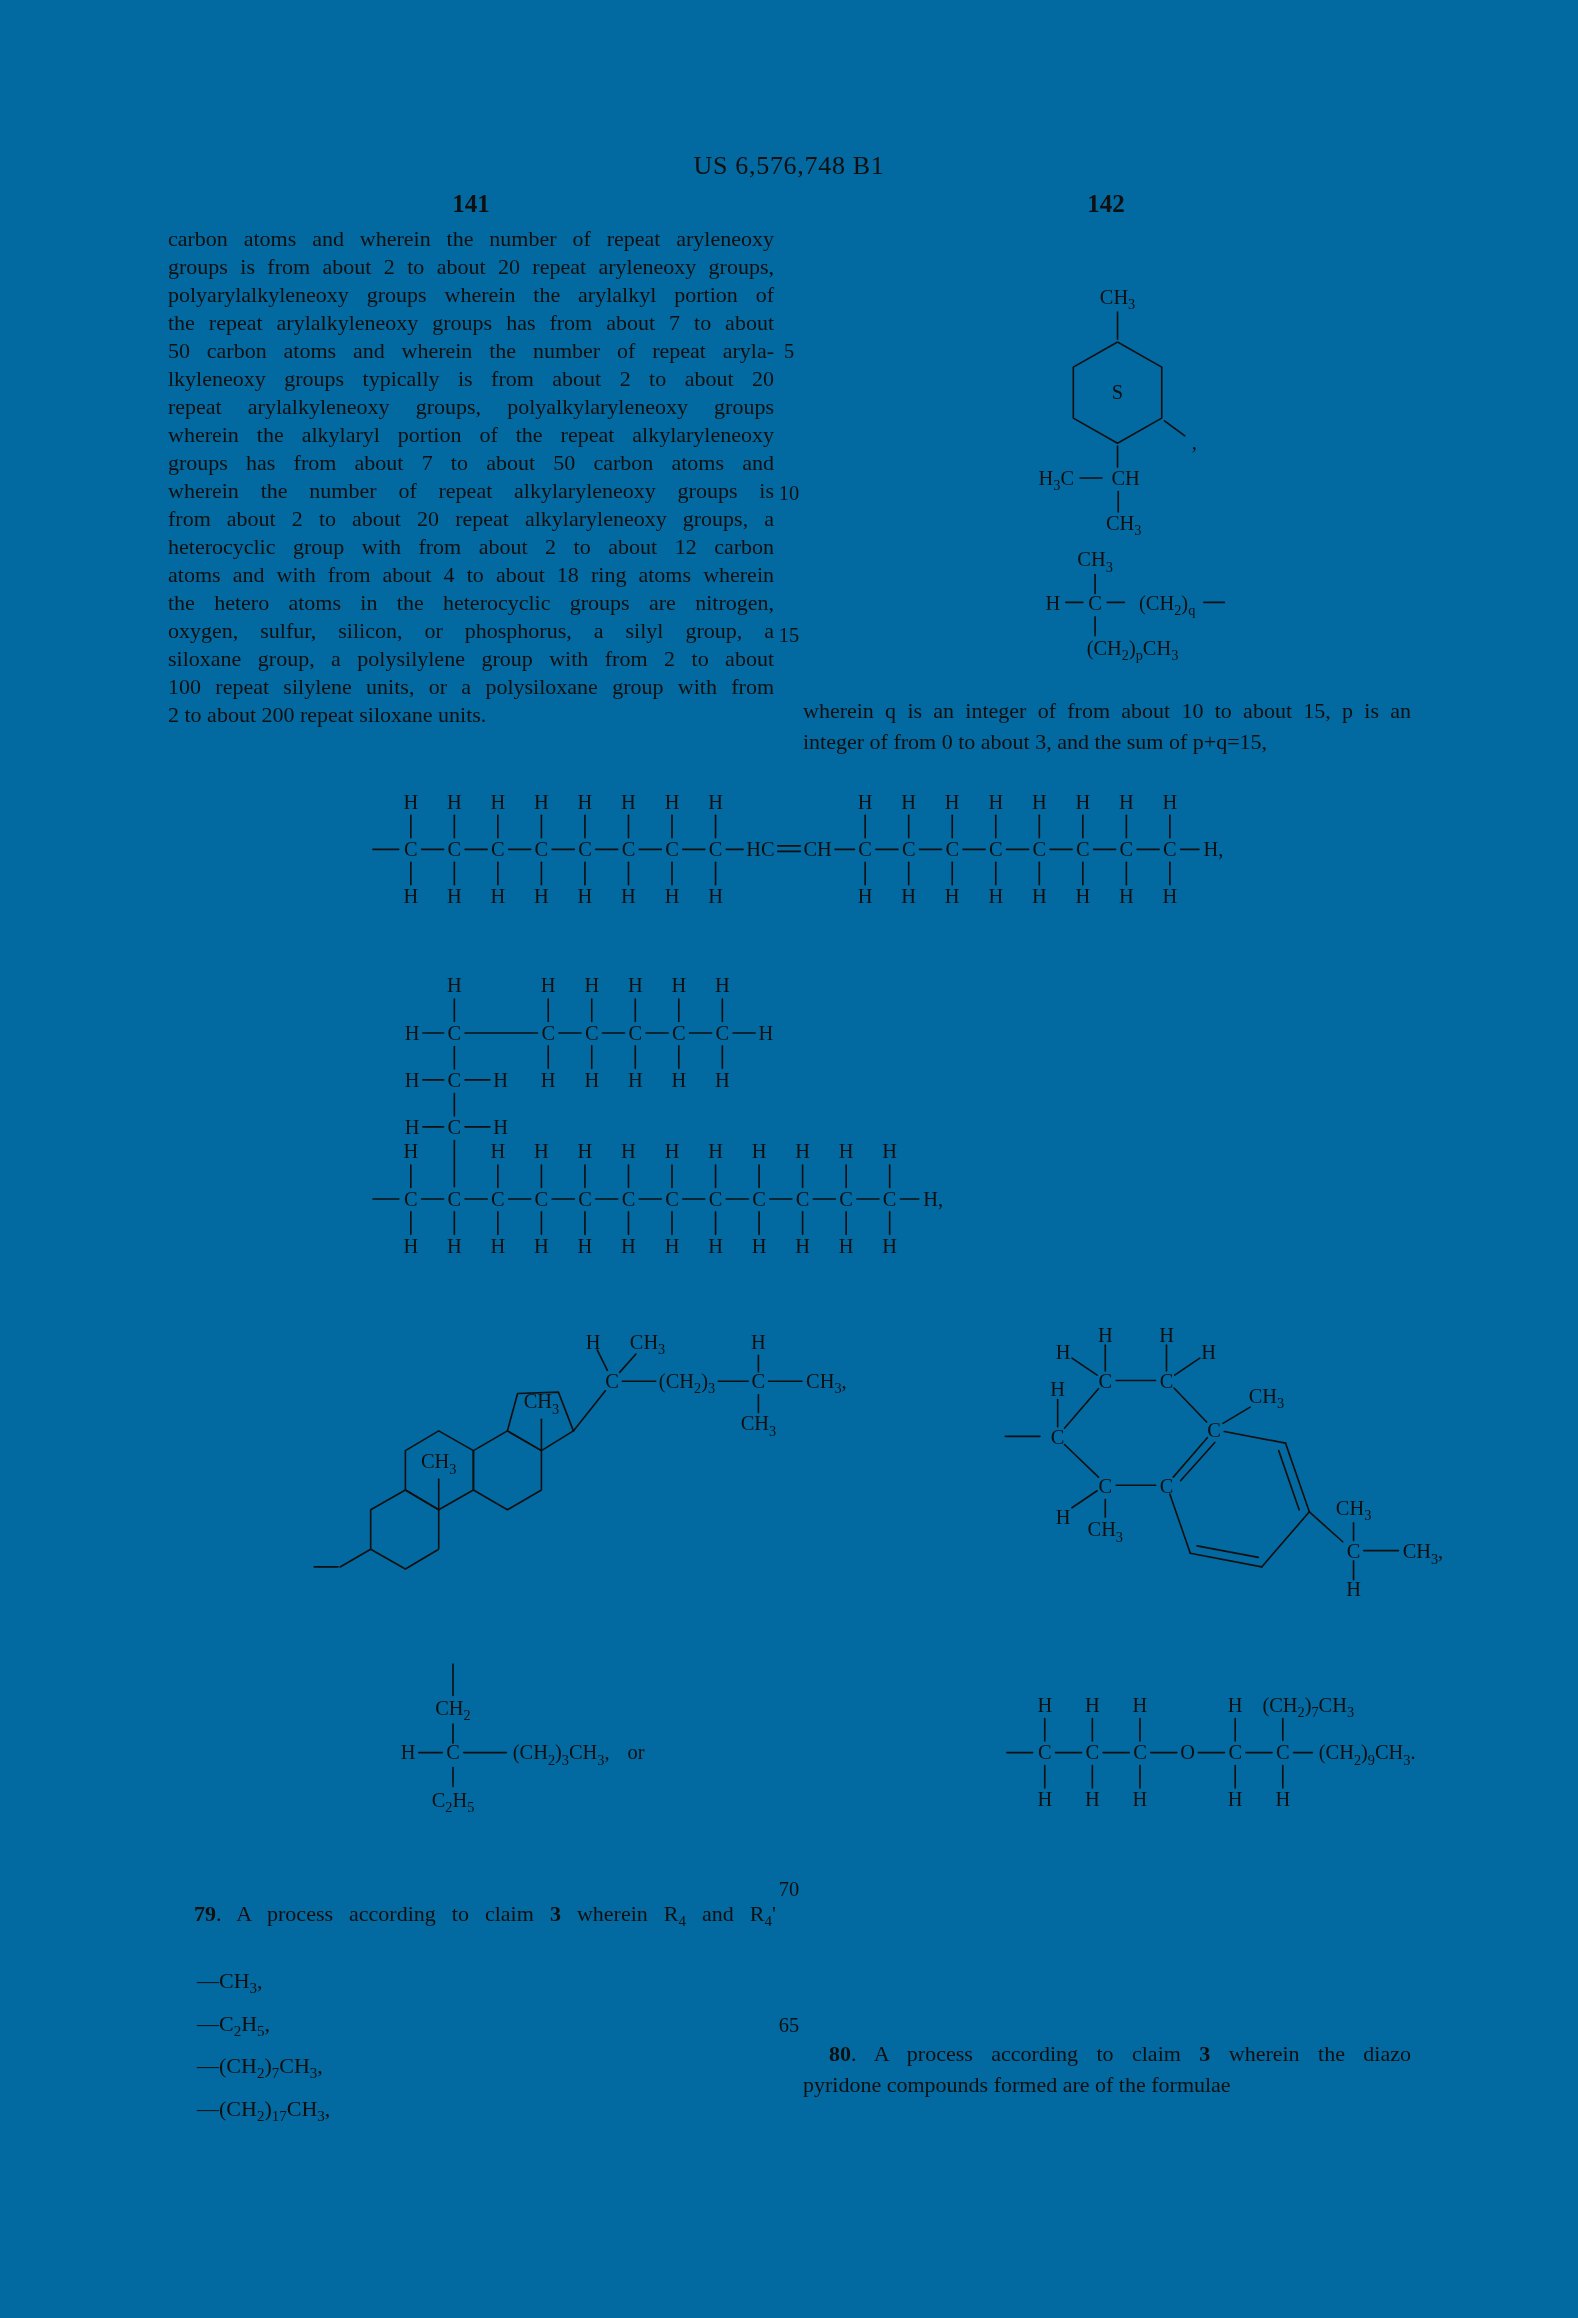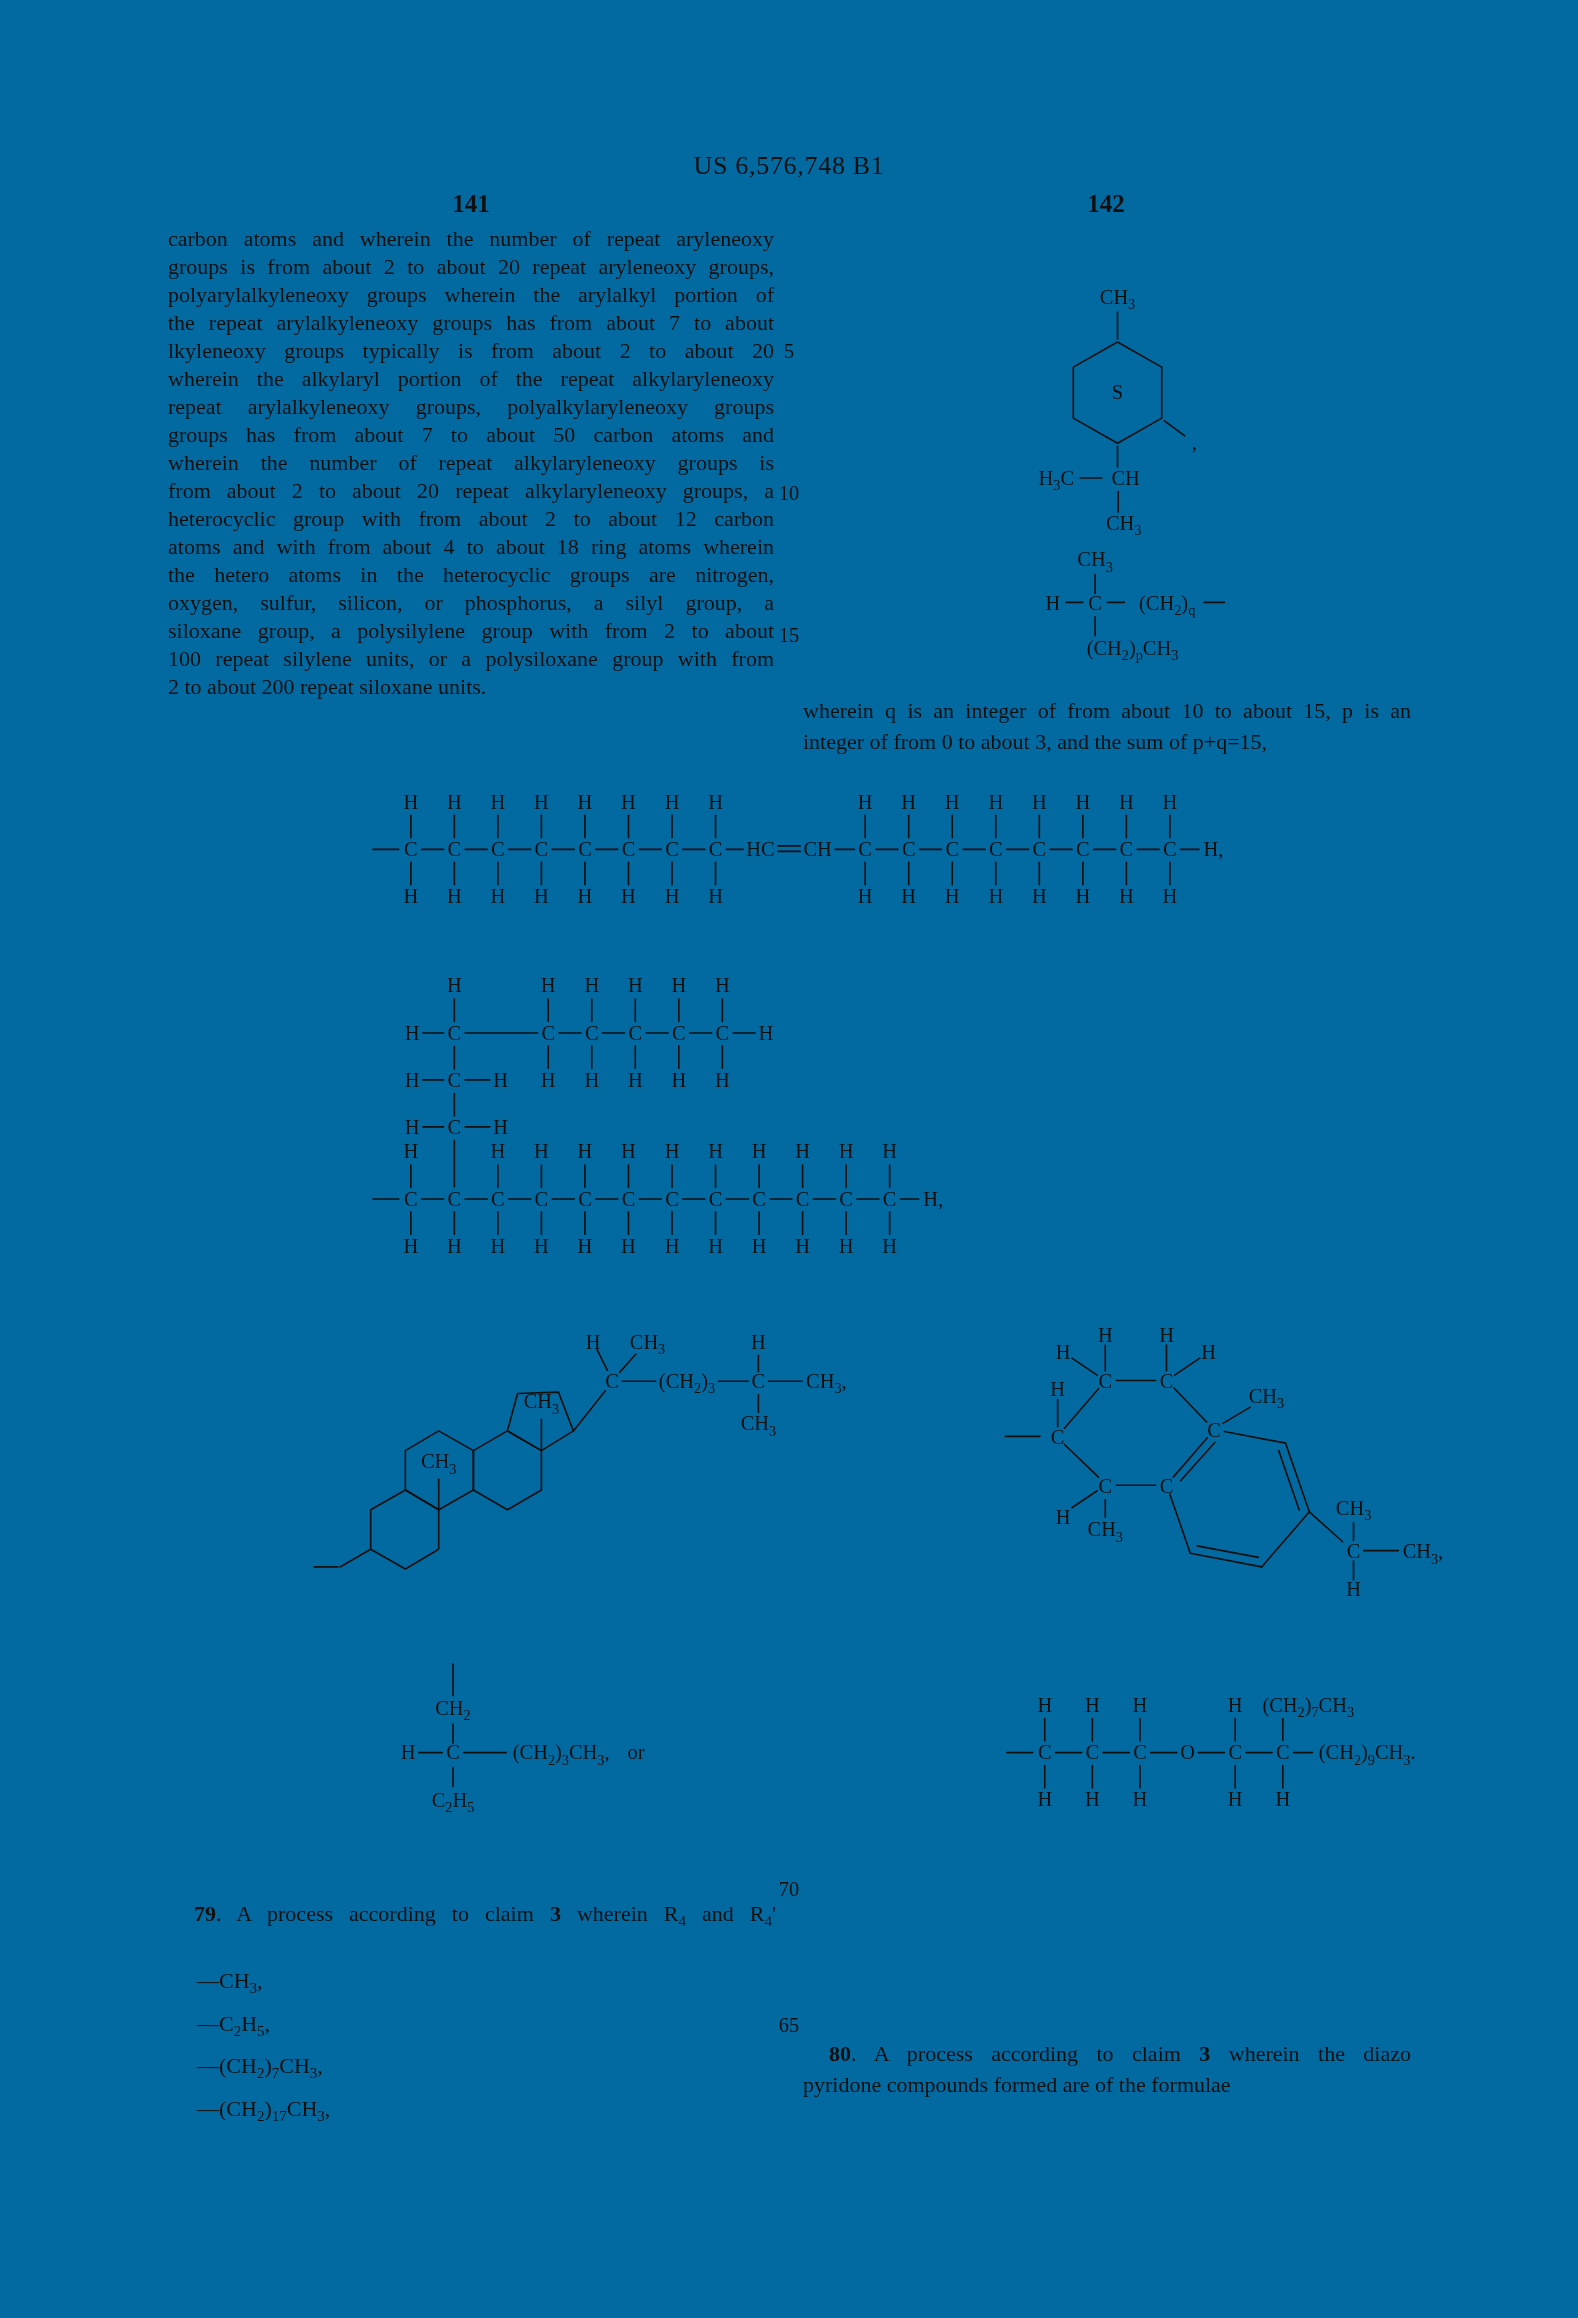--- a/index.html
+++ b/index.html
@@ -39,23 +39,24 @@
   <div class="header">US 6,576,748 B1</div>
 
   <div class="colnum left">141</div>
   <div class="colnum right">142</div>
 
   <div class="para" id="leftpara">
       <div class="pline">carbon atoms and wherein the number of repeat aryleneoxy</div>
       <div class="pline">groups is from about 2 to about 20 repeat aryleneoxy groups,</div>
       <div class="pline">polyarylalkyleneoxy groups wherein the arylalkyl portion of</div>
       <div class="pline">the repeat arylalkyleneoxy groups has from about 7 to about</div>
+      <div class="pline">50 carbon atoms and wherein the number of repeat aryla-</div>
       <div class="pline">lkyleneoxy groups typically is from about 2 to about 20</div>
+      <div class="pline">repeat arylalkyleneoxy groups, polyalkylaryleneoxy groups</div>
       <div class="pline">wherein the alkylaryl portion of the repeat alkylaryleneoxy</div>
-      <div class="pline">repeat arylalkyleneoxy groups, polyalkylaryleneoxy groups</div>
       <div class="pline">groups has from about 7 to about 50 carbon atoms and</div>
       <div class="pline">wherein the number of repeat alkylaryleneoxy groups is</div>
       <div class="pline">from about 2 to about 20 repeat alkylaryleneoxy groups, a</div>
       <div class="pline">heterocyclic group with from about 2 to about 12 carbon</div>
       <div class="pline">atoms and with from about 4 to about 18 ring atoms wherein</div>
       <div class="pline">the hetero atoms in the heterocyclic groups are nitrogen,</div>
       <div class="pline">oxygen, sulfur, silicon, or phosphorus, a silyl group, a</div>
       <div class="pline">siloxane group, a polysilylene group with from 2 to about</div>
       <div class="pline">100 repeat silylene units, or a polysiloxane group with from</div>
       <div class="pline plast">2 to about 200 repeat siloxane units.</div>

